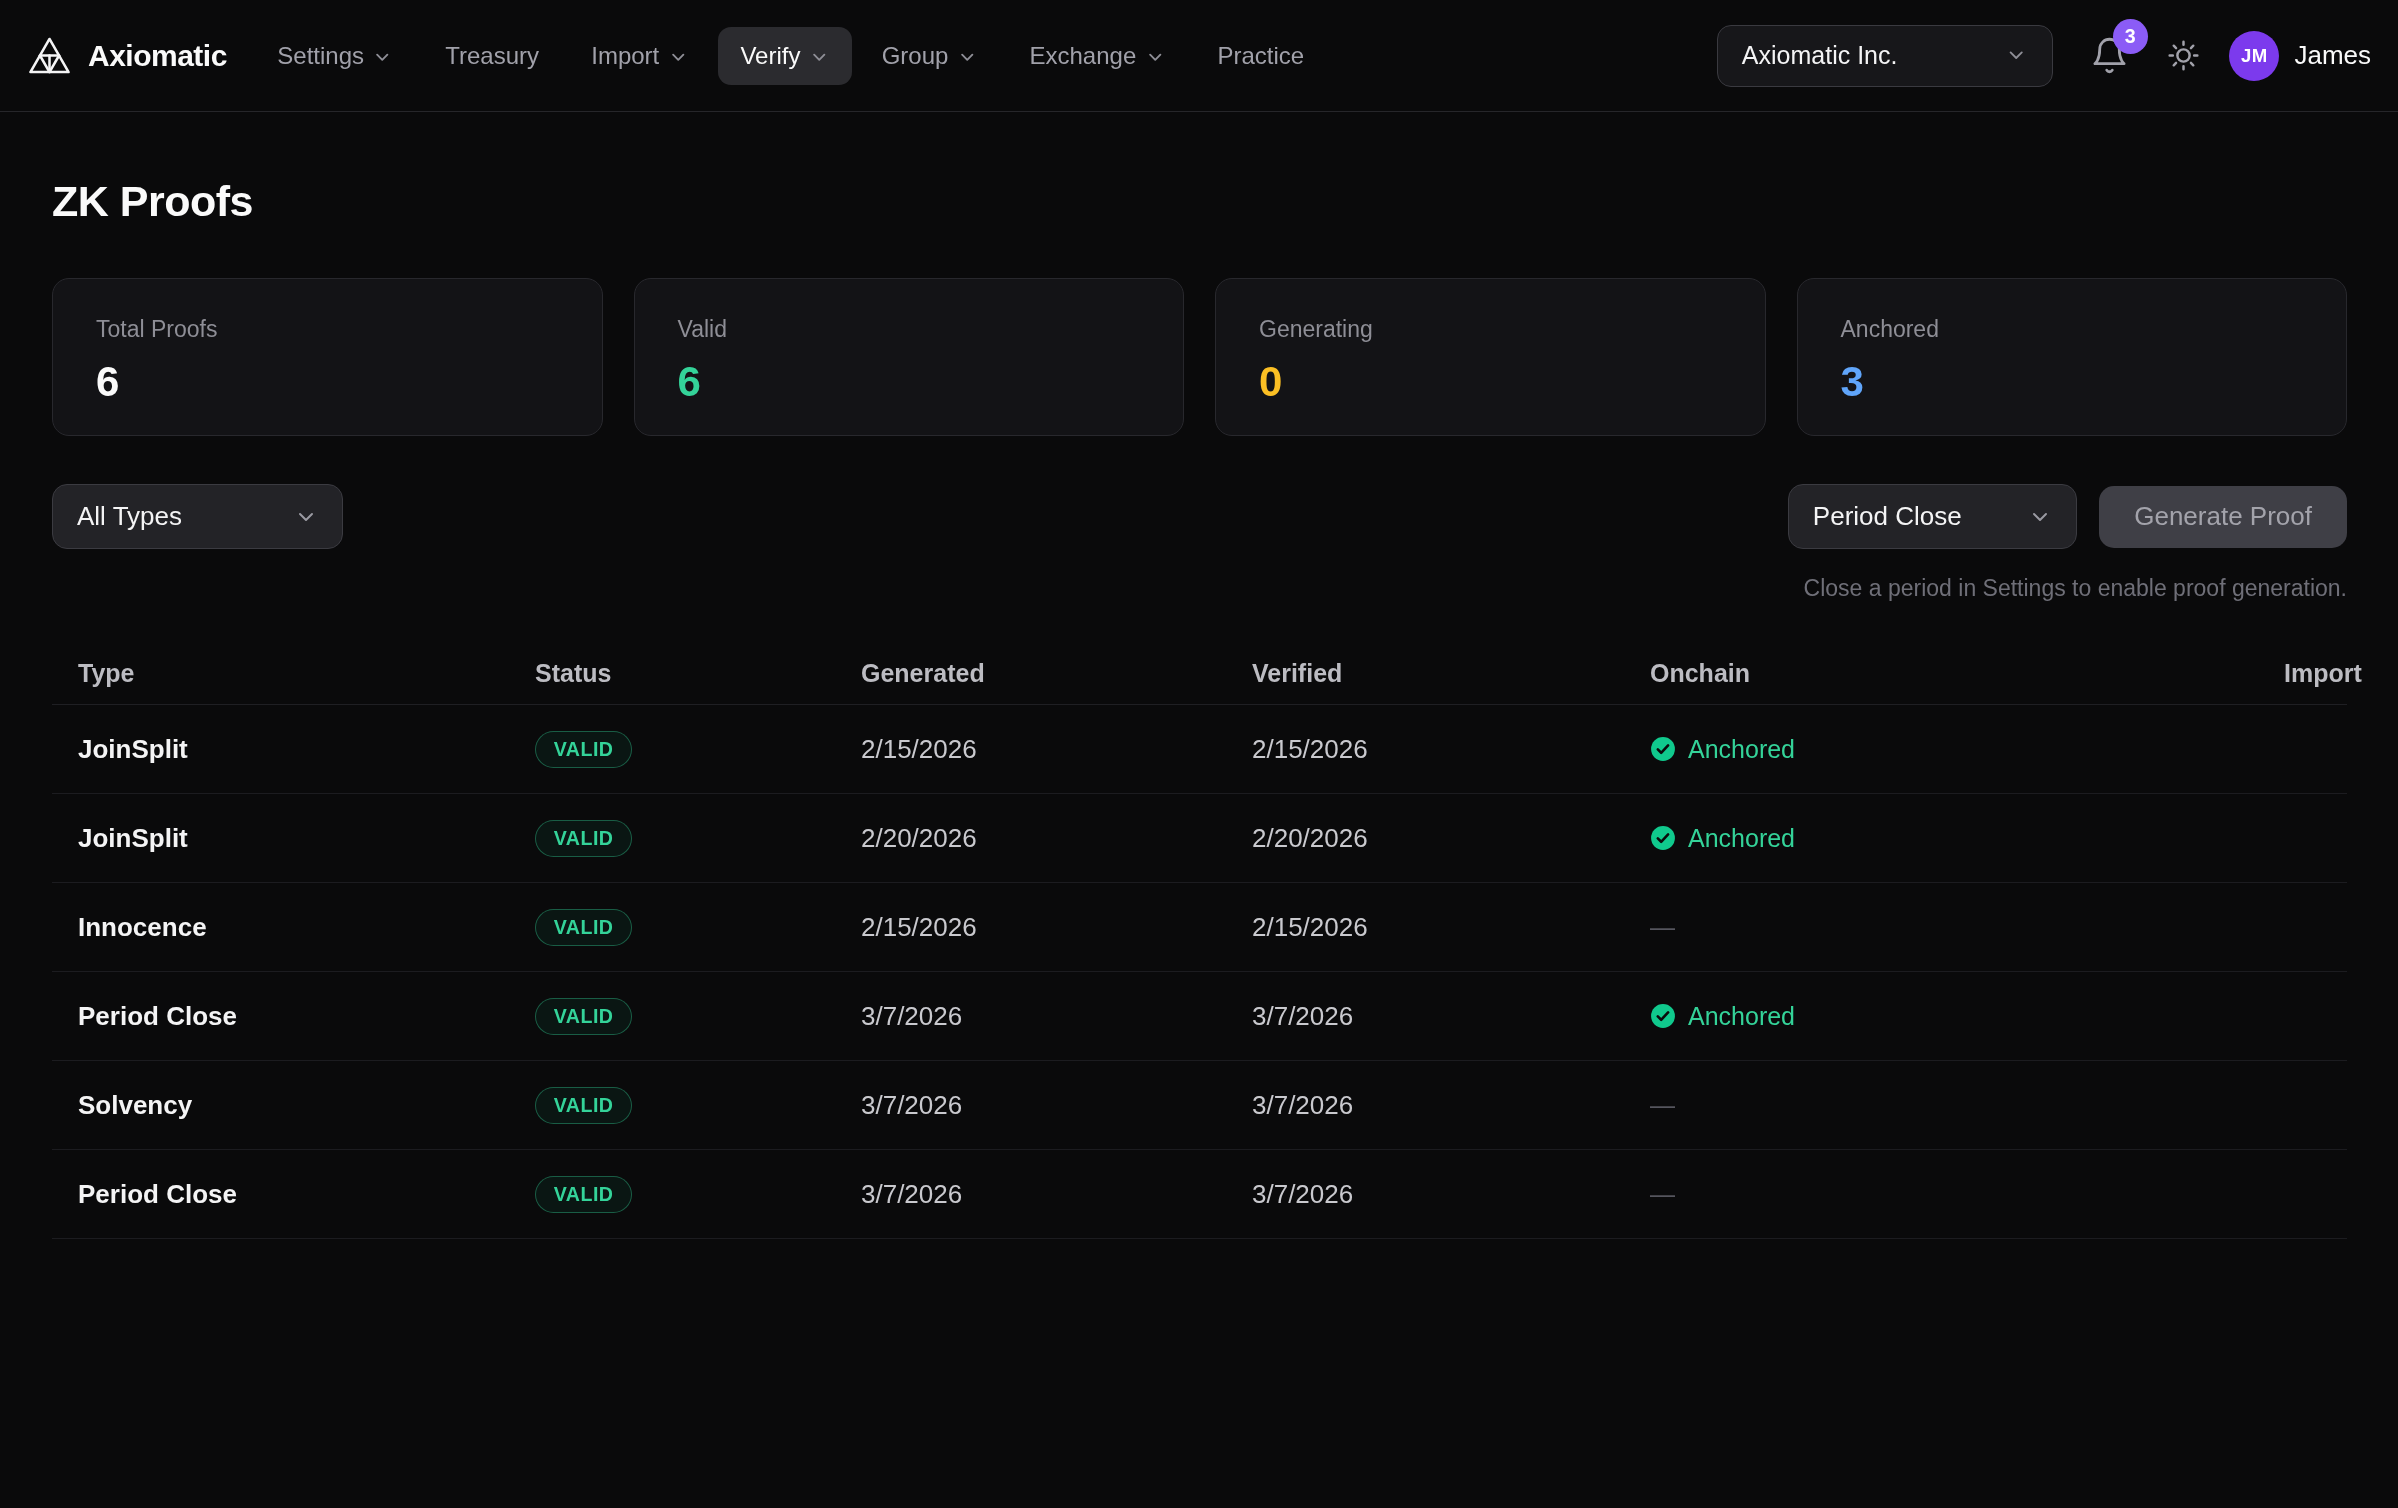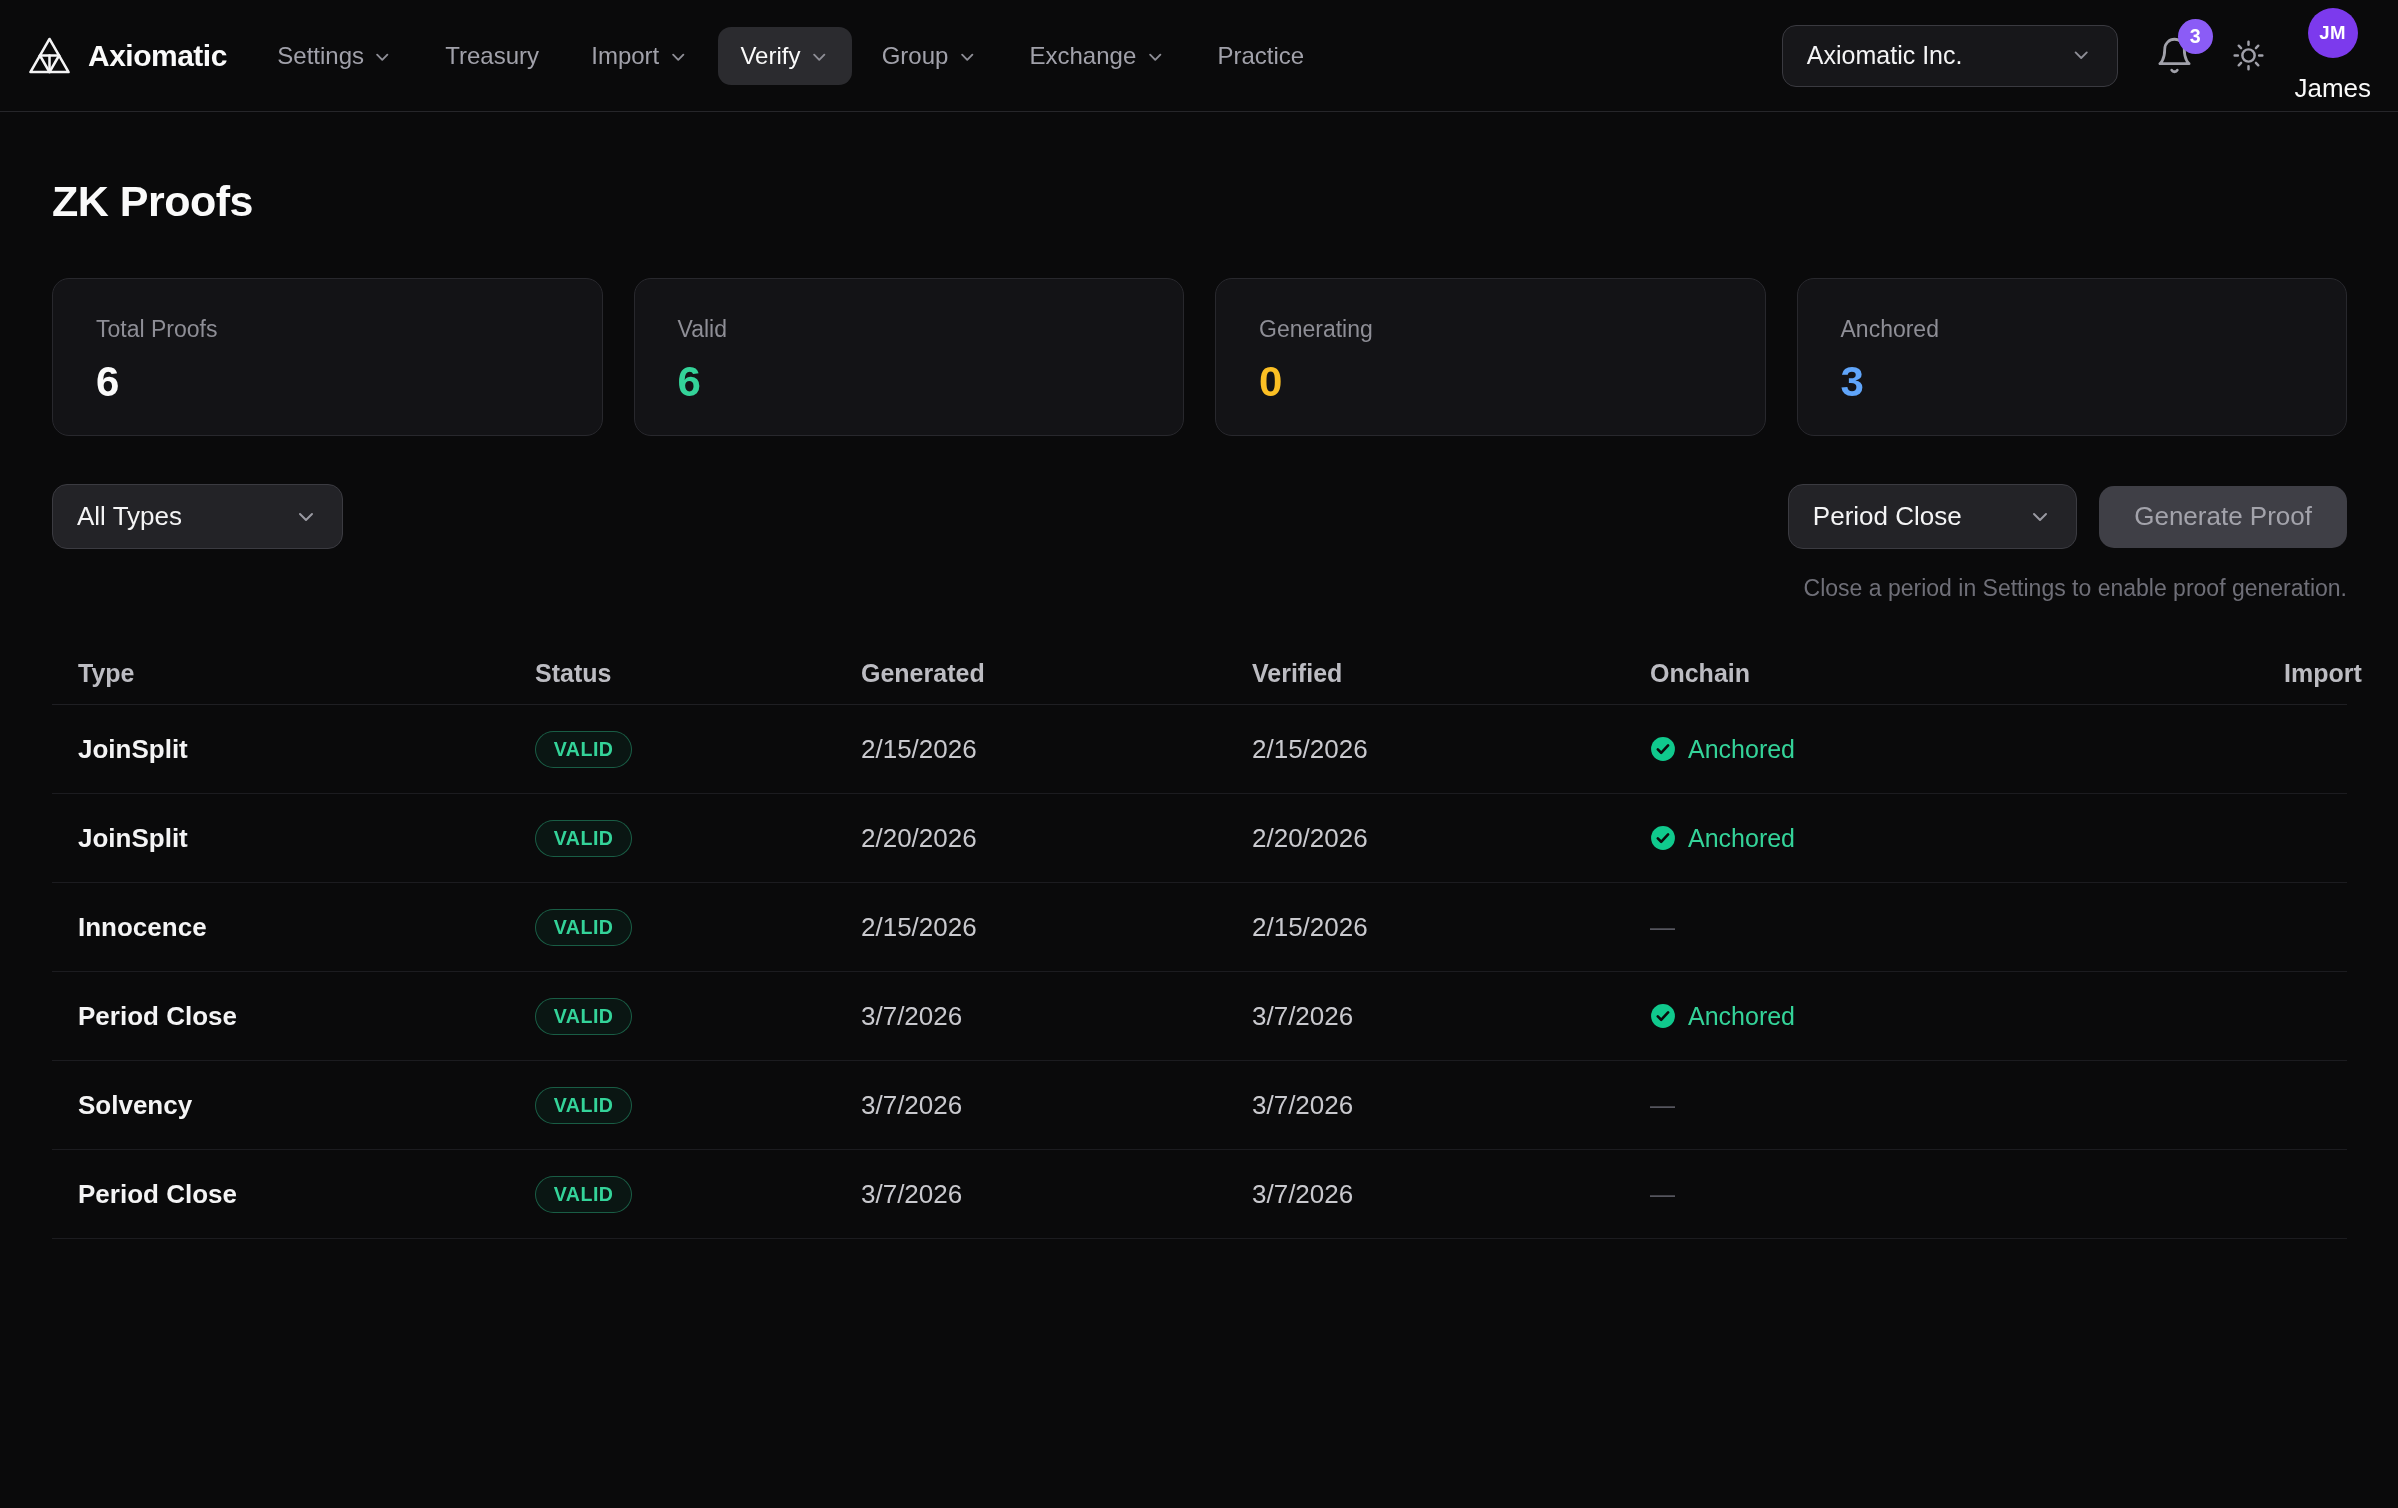--- a/index.html
+++ b/index.html
@@ -56,21 +56,21 @@
   .bell-wrap { position: relative; padding: 5.6px 9.3px; cursor: pointer; }
   .badge {
     position: absolute; top: -11.2px; right: -9.3px;
     min-width: 35px; height: 35px;
     background: #8b5cf6;
     border-radius: 50%;
     display: flex; align-items: center; justify-content: center;
     font-size: 19.6px; font-weight: 700; color: #ffffff;
   }
   .theme-toggle { cursor: pointer; display: flex; align-items: center; }
-  .user { display: flex; align-items: center; gap: 15px; cursor: pointer; flex-direction: column; }
+  .user { display: flex; align-items: center; gap: 15px; cursor: pointer; }
   .avatar {
     width: 50px; height: 50px; border-radius: 50%;
     background: #7c3aed; color: #fff;
     display: flex; align-items: center; justify-content: center;
     font-size: 18.6px; font-weight: 700; letter-spacing: 0.5px;
   }
   .user-name { font-size: 26px; font-weight: 500; color: #fafafa; }
 
   
   main { padding: 0 52px; }

